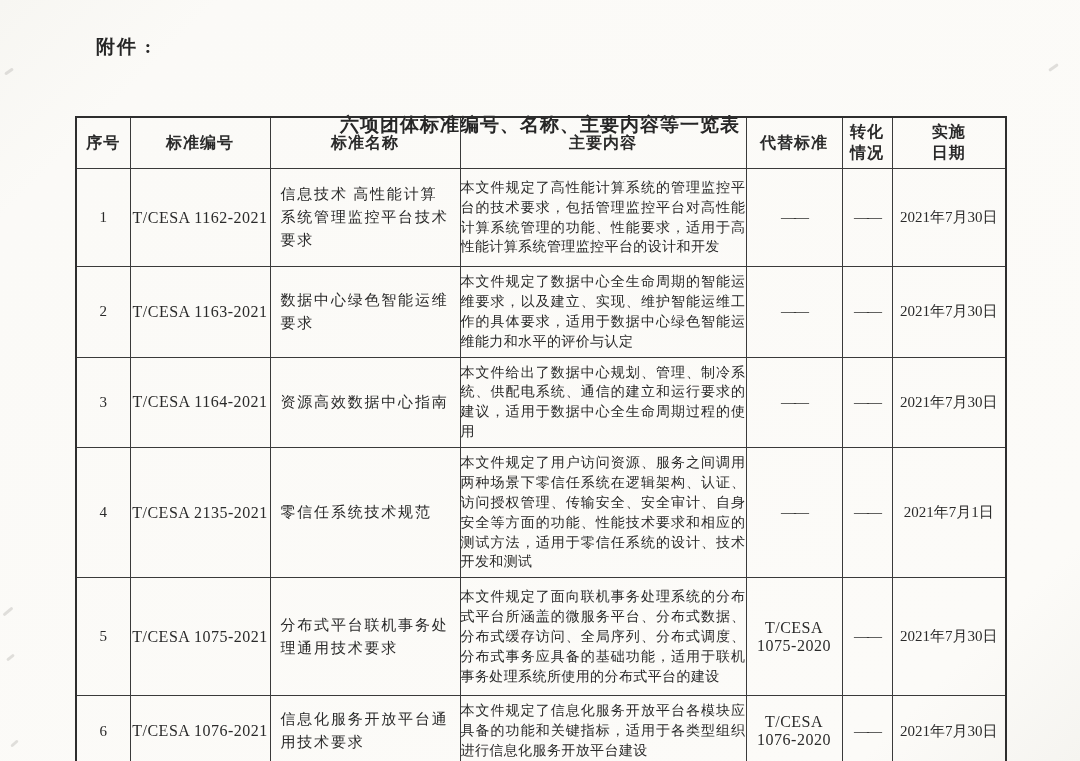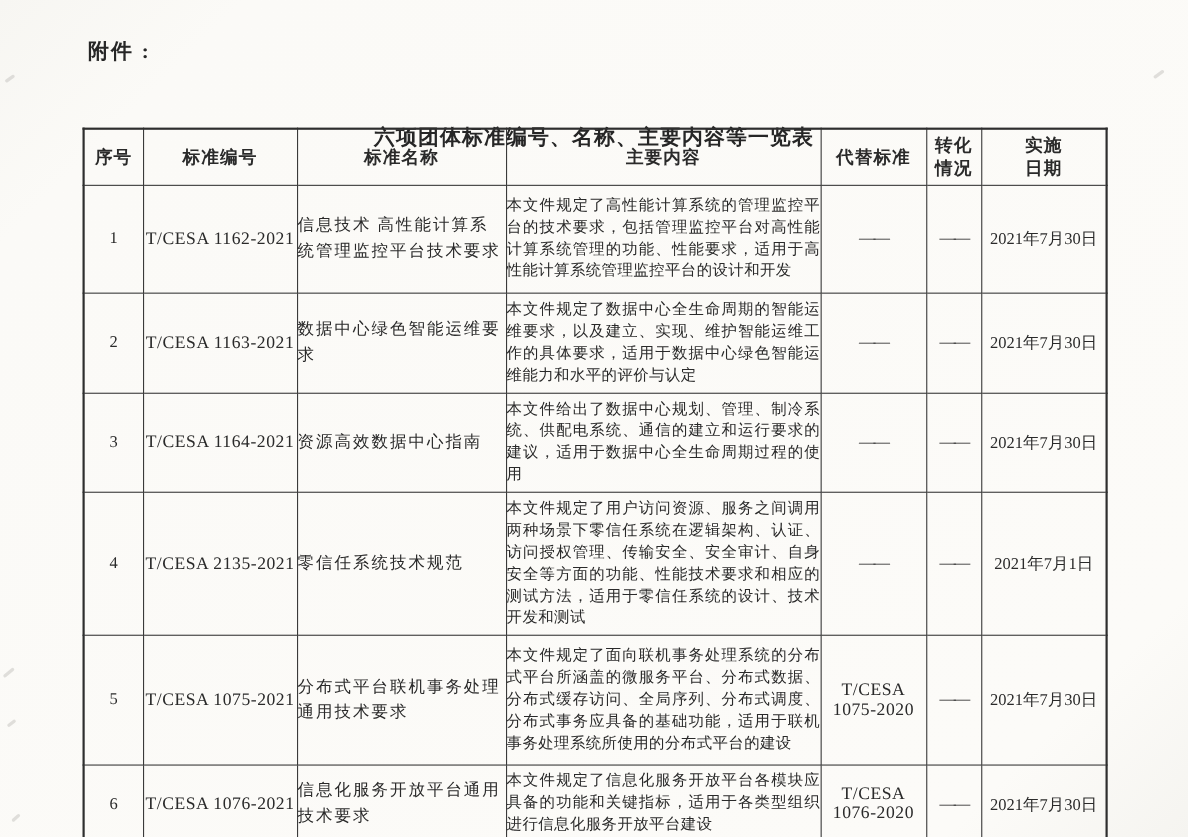--- a/index.html
+++ b/index.html
@@ -11,21 +11,21 @@
   .paper {
     position: relative;
     width: 1080px;
     height: 761px;
     background: linear-gradient(135deg, #f7f6f2 0%, #fbfaf7 12%, #fcfbf8 88%, #f5f4f0 100%);
     color: #262626;
     overflow: hidden;
   }
   .attachment {
     position: absolute;
-    left: 80px;
+    left: 96px;
     top: 34px;
     font-size: 19px;
     font-weight: bold;
     letter-spacing: 2px;
   }
   .doc-title {
     position: absolute;
     left: 0;
     top: 86px;
     width: 1080px;
@@ -73,21 +73,21 @@
   .std-table tbody tr.r6 { height: 60px; }
   .cell-center { text-align: center; }
   .cell-code {
     text-align: center;
     font-size: 16px;
     letter-spacing: 0.5px;
     white-space: nowrap;
   }
   .cell-name {
     text-align: left;
-    padding: 6px 0;
+    padding: 6px 10px;
     font-size: 15px;
     letter-spacing: 1.8px;
     line-height: 1.55;
   }
   .cell-content {
     text-align: justify;
     padding: 5px 0;
     font-size: 14px;
     letter-spacing: 0.4px;
     line-height: 1.42;

